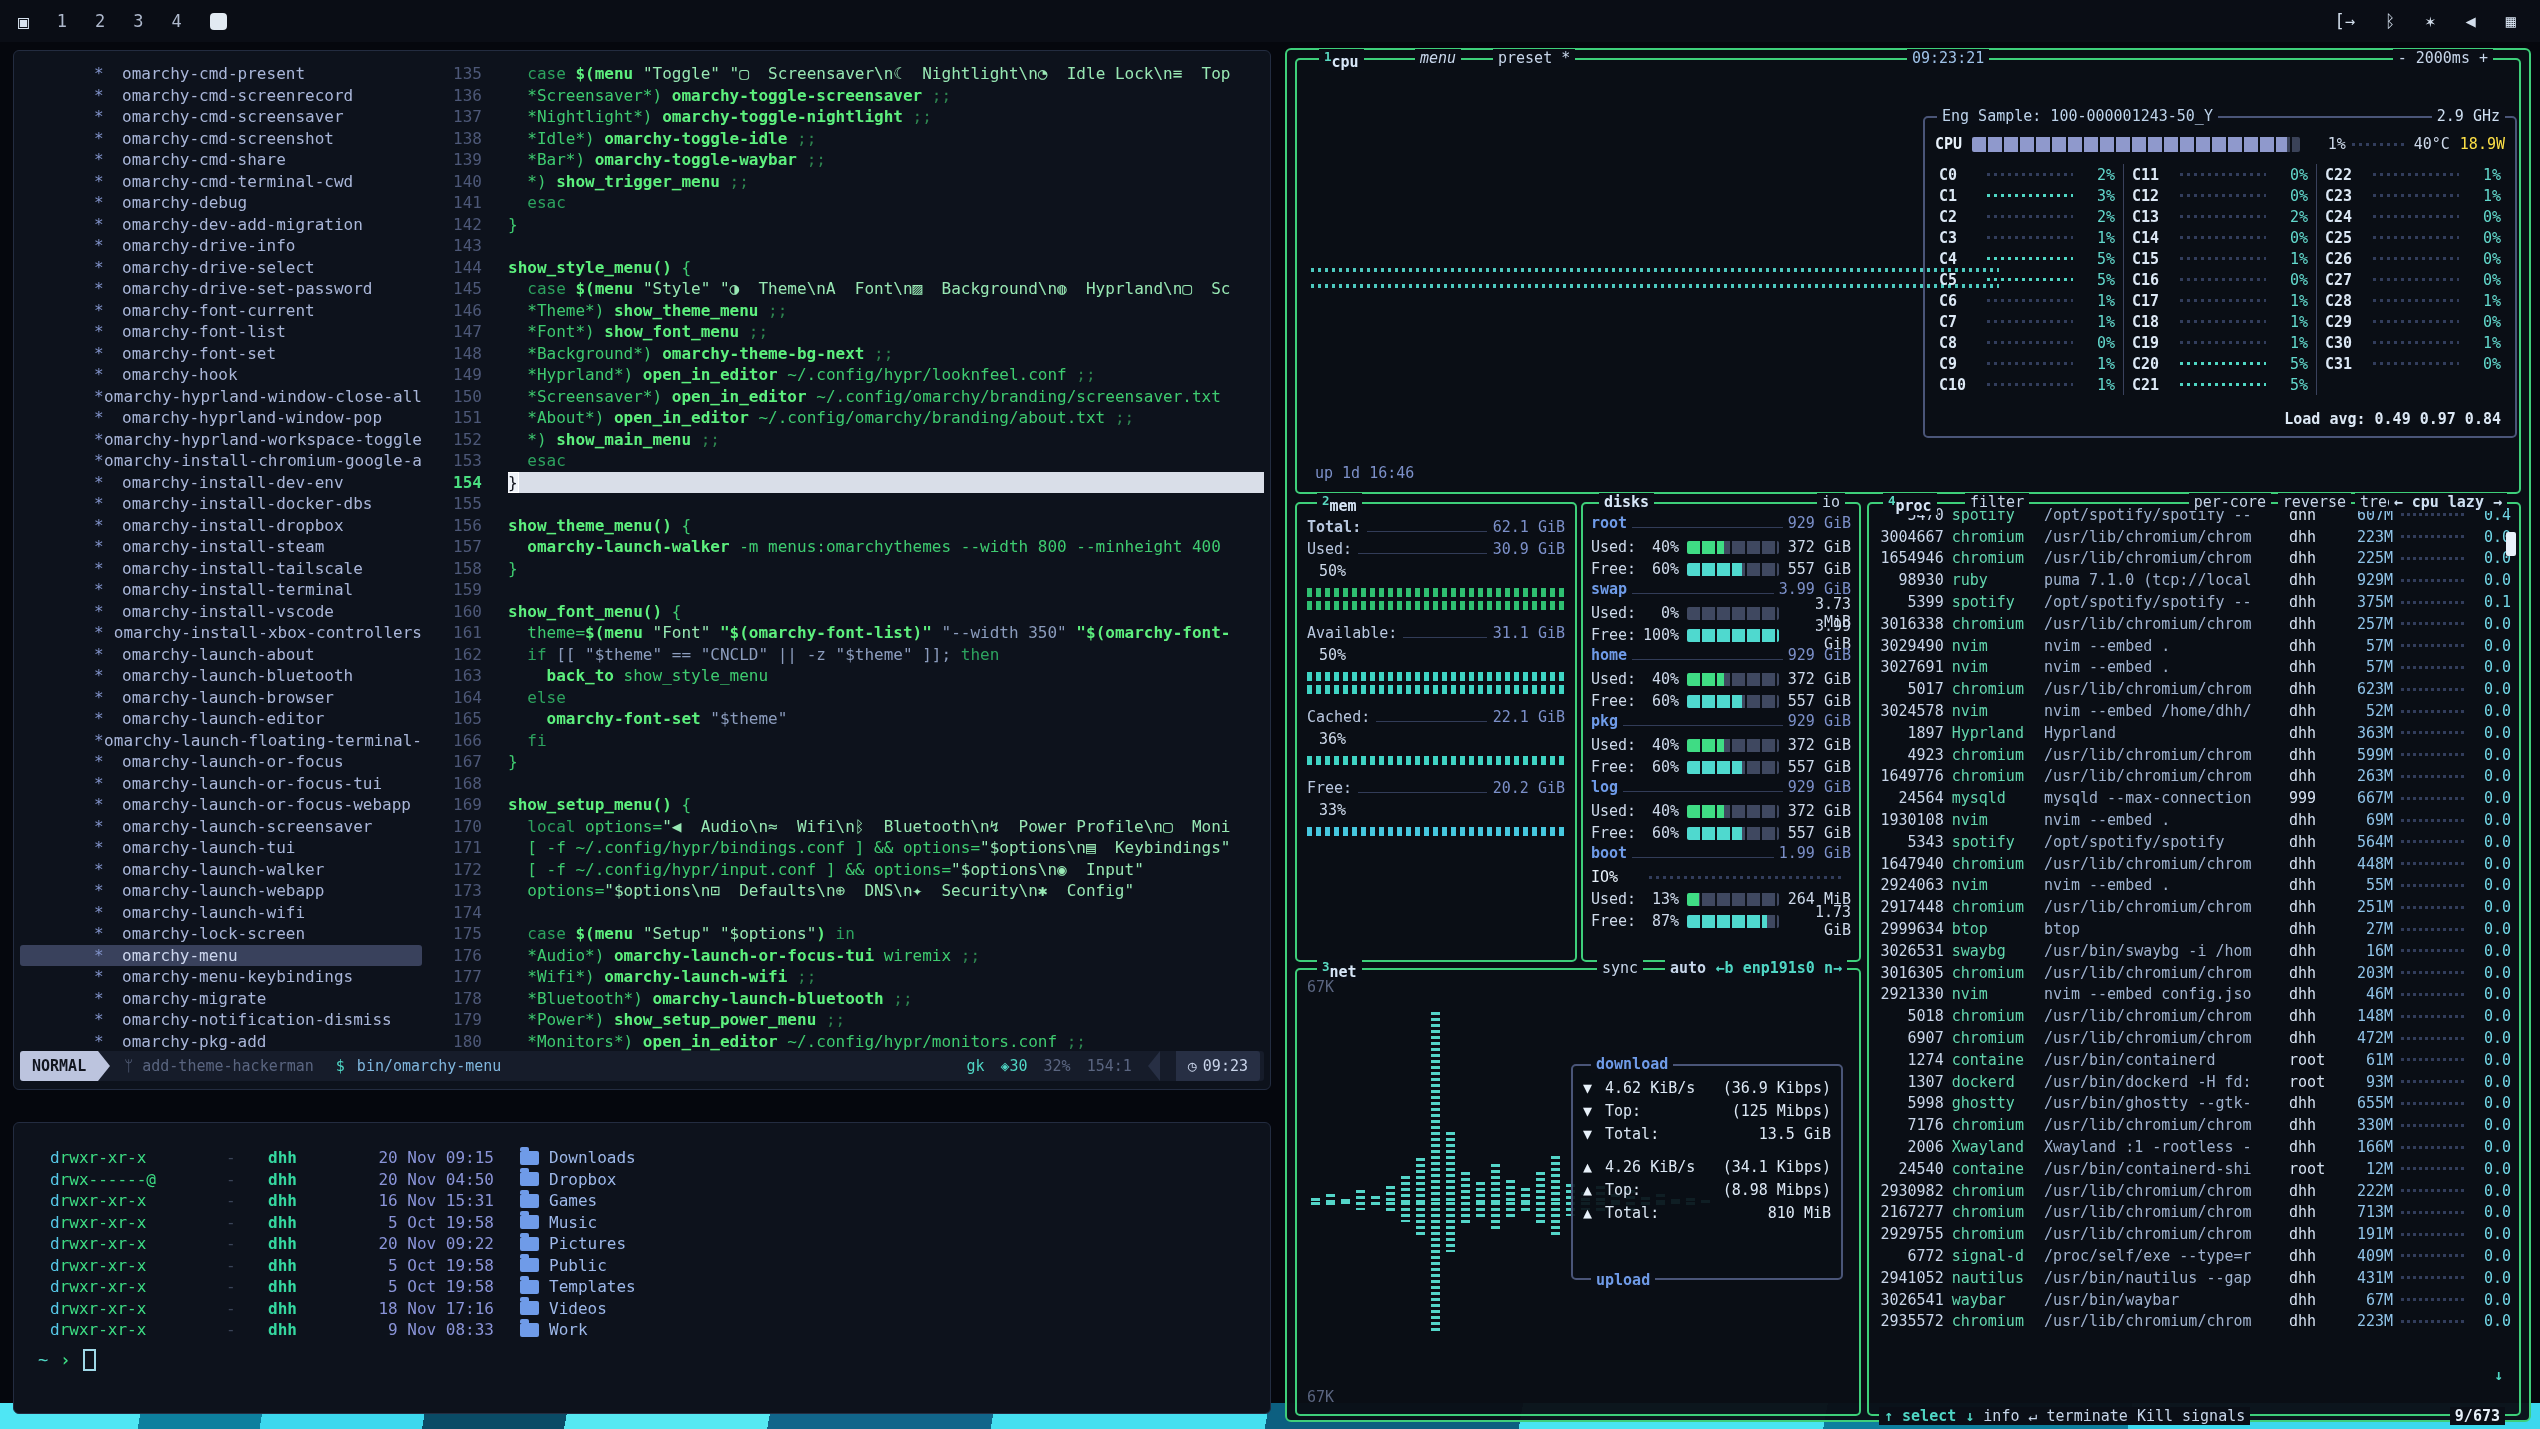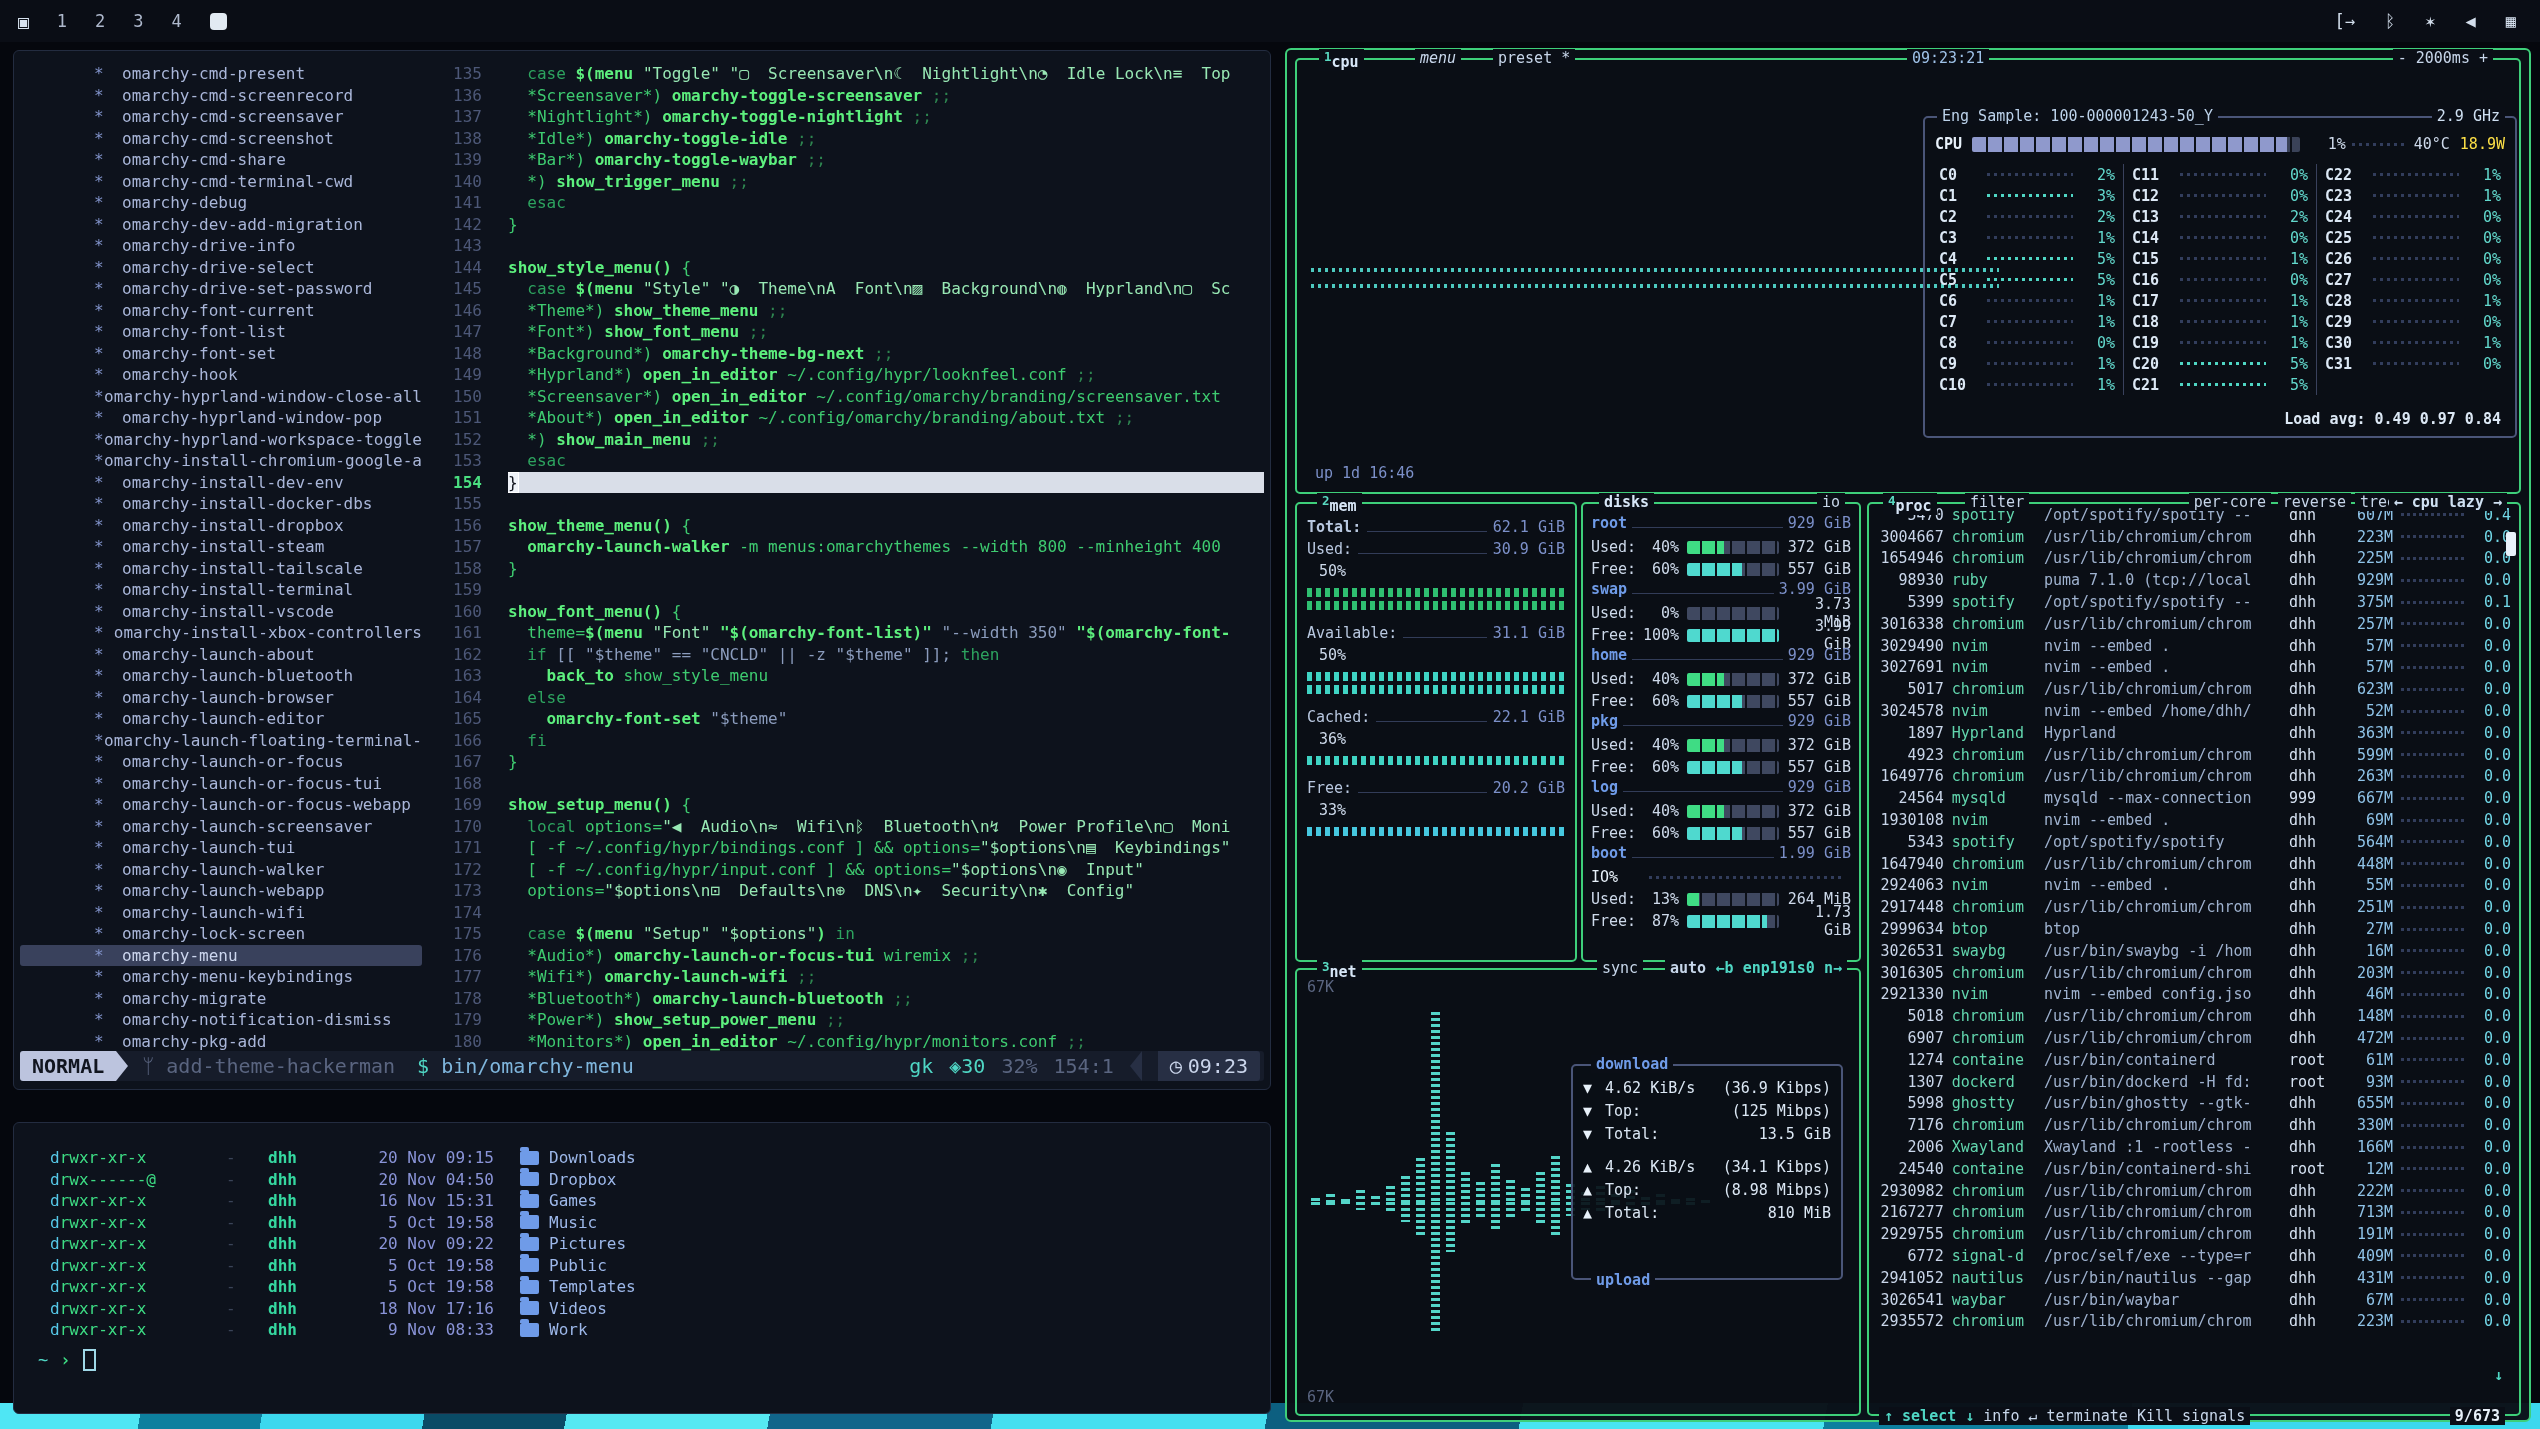--- a/index.html
+++ b/index.html
@@ -43,21 +43,21 @@
   .code-row { height:21.5px; }
   .code-row.cursorline { background:#d9dee8; }
   .code-row.cursorline .sg { color:#10131c !important; }
   .code-row .cursor { background:#eef2f8; color:#10131c; outline:1px solid #fff; }
   .sg-p { color:#3ecb70; } .sg-b { color:#5df07e; font-weight:bold; }
   .sg-s { color:#98e8b4; } .sg-k { color:#2da35f; }
   .sg-d { color:#2e8650; } .sg-g { color:#8b9cbd; }
   
   #statusline {
     position:absolute; left:6px; right:6px; bottom:8px; height:30px;
-    background:#161c2a; display:flex; align-items:center; font-size:20px; border-radius:3px;
+    background:#161c2a; display:flex; align-items:center; font-size:15px; border-radius:3px;
   }
   .mode-chip { background:#bcc4de; color:#11151f; font-weight:bold; padding:0 12px; height:30px; display:flex; align-items:center; border-radius:3px 0 0 3px; }
   .mode-arrow { width:0; height:0; border-top:15px solid transparent; border-bottom:15px solid transparent; border-left:12px solid #bcc4de; }
   .sl-branch { color:#5a6580; margin-left:14px; }
   .sl-dollar { color:#4fd6c4; margin-left:22px; }
   .sl-file { color:#7fb6dd; margin-left:12px; }
   .sl-right { margin-left:auto; display:flex; align-items:center; gap:16px; padding-right:4px; }
   .sl-teal { color:#4fd6c4; } .sl-dim { color:#5a6580; }
   .clock-chip { background:#272f44; color:#c9d4ea; height:30px; display:flex; align-items:center; padding:0 12px; border-radius:0 3px 3px 0; gap:6px; }
   .clock-arrow { width:0; height:0; border-top:15px solid transparent; border-bottom:15px solid transparent; border-right:12px solid #272f44; }

